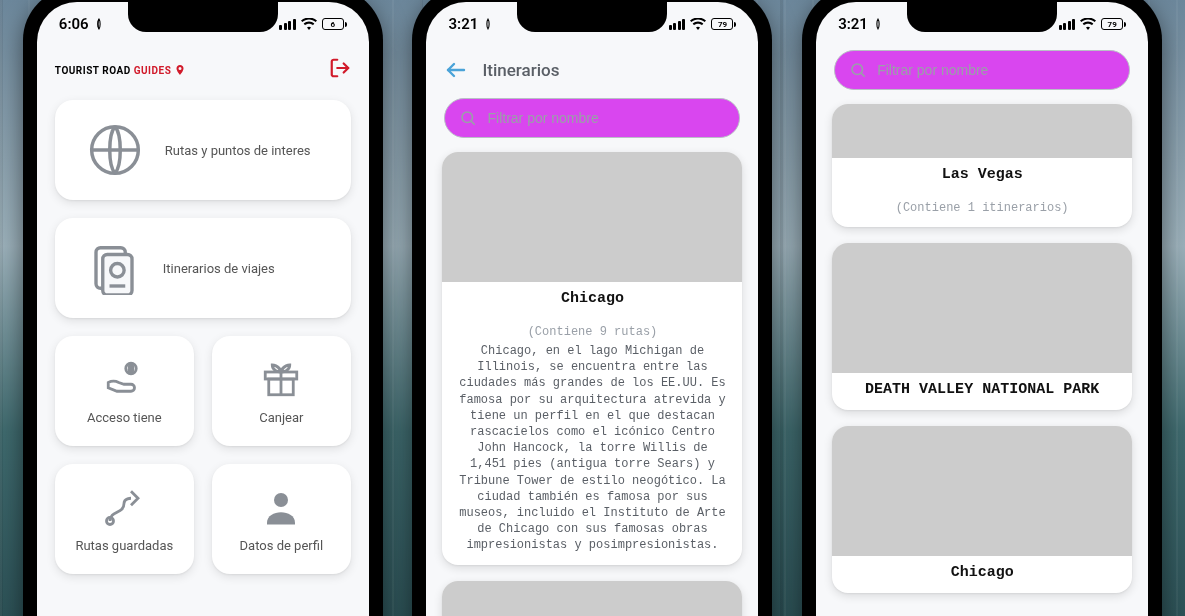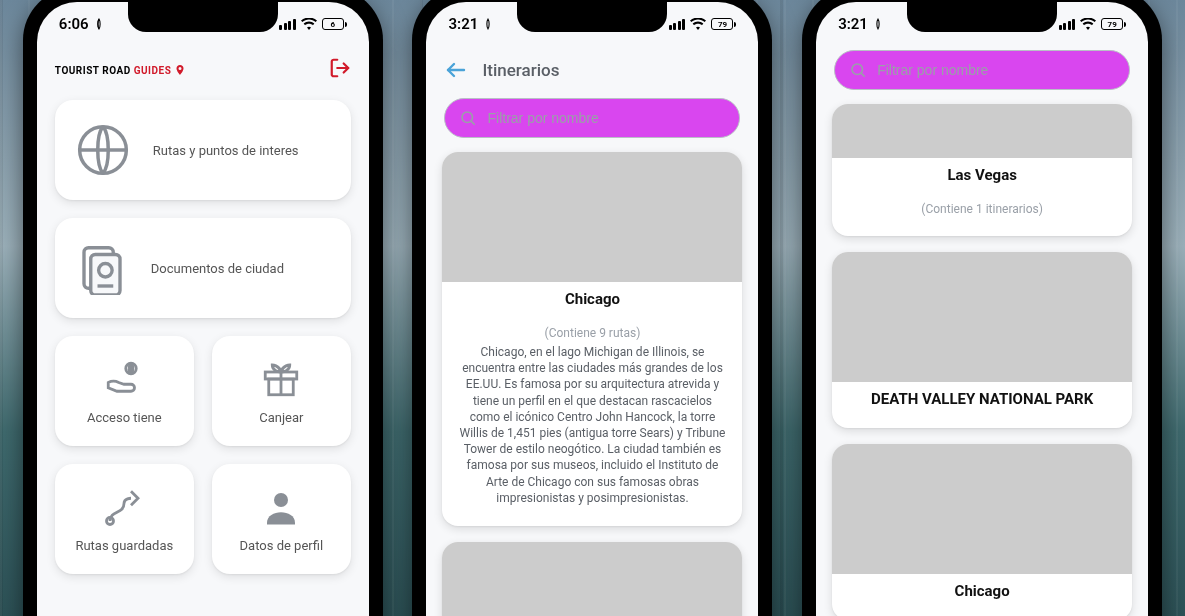--- a/index.html
+++ b/index.html
@@ -56,32 +56,32 @@
   }
   .search input{ border:none; outline:none; flex:1; font-size:14px; color:#333; background:transparent;}
   .search input::placeholder{color:#9aa0a8;}
 
   .grid2{ display:grid; grid-template-columns:1fr 1fr; gap:18px 18px; padding:6px 2px;}
   .tile{
     background:#fff; border-radius:18px; box-shadow:0 3px 10px rgba(0,0,0,0.10), 0 1px 2px rgba(0,0,0,0.06);
     display:flex; flex-direction:column; align-items:center; justify-content:center; padding:18px 10px; gap:10px;
     min-height:110px;
   }
-  .tile.wide{ grid-column:1 / span 2; flex-direction:row; justify-content:flex-start; padding:22px 20px; gap:22px; min-height:100px;}
+  .tile.wide{ grid-column:1 / span 2; flex-direction:row; justify-content:flex-start; padding:22px 32px; gap:22px; min-height:100px;}
   .tile .tlabel{ font-size:13px; color:#555; text-align:center;}
   .tile svg{color:#888;}
 
   .card{
     background:#fff; border-radius:16px; box-shadow:0 3px 10px rgba(0,0,0,0.12), 0 1px 2px rgba(0,0,0,0.06);
     overflow:hidden; margin-bottom:16px;
   }
   .card .img{ height:130px; background:#ccc;}
   .card .img.short{height:80px;}
   .card .img.shorter{height:54px;}
-  .card .body{ padding:8px 12px 20px; text-align:center;}
+  .card .body{ padding:8px 12px 12px; text-align:center;font-family:Liberation Mono, monospace;}
   .card .title{ font-size:15px; font-weight:700; color:#111;}
   .card .sub{ font-size:12px; color:#9aa0a8; margin-top:18px;}
   .card .desc{ font-size:12px; color:#5a5f66; line-height:1.35; margin-top:4px; text-align:center; padding:0 4px;}
 
   
   .img-chicago-bean{
     background:
       radial-gradient(ellipse 90px 70px at 55% 85%, #c9c9c9 0%, #8f8f8f 40%, #5c5c5c 60%, transparent 62%),
       linear-gradient(180deg,#2a64c4 0%,#5a93e0 45%,#9fc2ef 55%,#bcd4ee 60%),
       linear-gradient(90deg,#2a3548 0 12%,transparent 12% 20%,#334257 20% 30%,transparent 30%);
@@ -169,21 +169,21 @@
               </svg>
             <span class="tlabel">Rutas y puntos de interes</span>
           </div>
           <div class="tile wide">
             <svg width="54" height="54" viewBox="0 0 24 24" fill="none" stroke="#8a8f96" stroke-width="1.5">
                 <rect x="4" y="3" width="13" height="18" rx="2"></rect>
                 <rect x="7" y="6" width="13" height="18" rx="2" fill="#f7f8fa"></rect>
                 <circle cx="13.5" cy="13" r="3"></circle>
                 <line x1="10" y1="20" x2="17" y2="20"></line>
               </svg>
-            <span class="tlabel">Documentos de ciudad</span>
+            <span class="tlabel">Itinerarios de viajes</span>
           </div>
           <div class="tile">
             <svg width="42" height="42" viewBox="0 0 24 24" fill="none" stroke="#8a8f96" stroke-width="1.6">
                 <path d="M3 14c2-1 4-1 6 0l3 1h4a2 2 0 010 4H8l-5-2v-3z"></path>
                 <circle cx="16" cy="6" r="3"></circle>
                 <text x="16" y="8" font-size="5" text-anchor="middle" fill="#8a8f96">$</text>
               </svg>
             <span class="tlabel">Acceso tiene</span>
           </div>
           <div class="tile">

